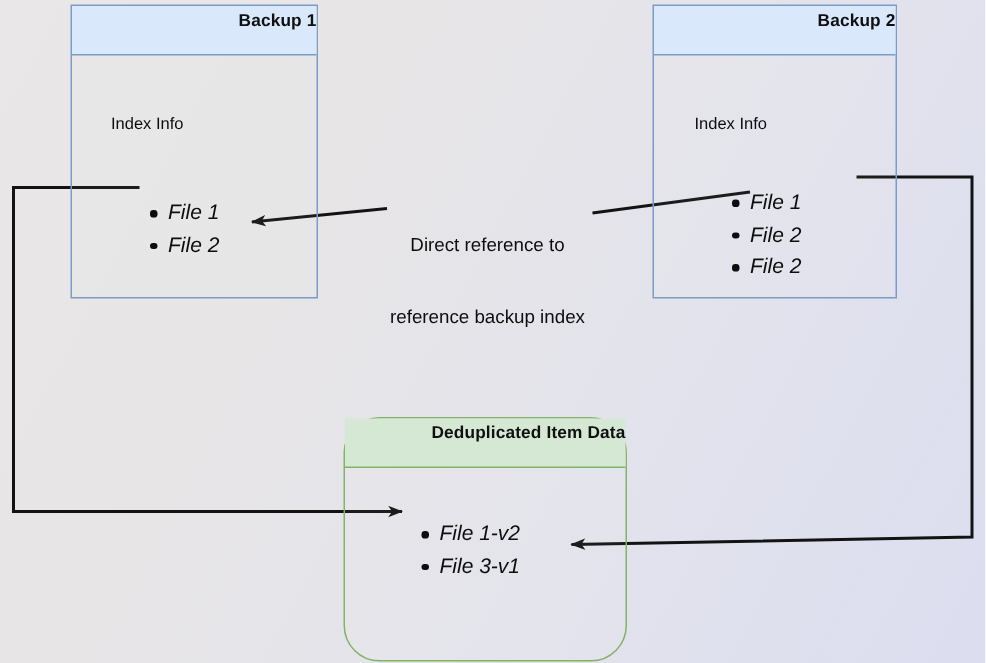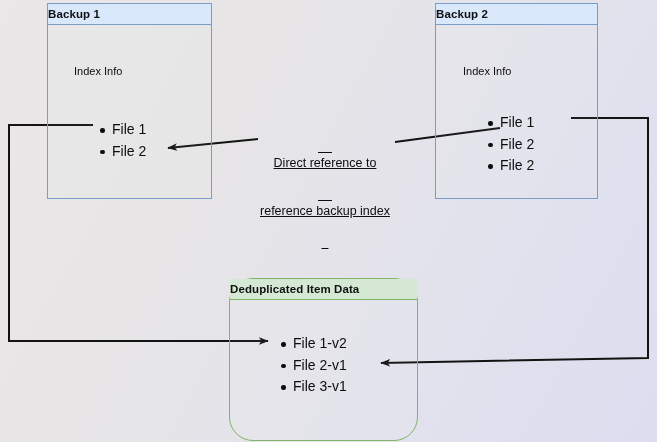--- a/index.html
+++ b/index.html
@@ -23,23 +23,23 @@
     box-sizing: border-box;
     border: 1px solid #7a9cc6;
     background: rgba(255,255,255,0.04);
   }
   .box.green {
     border-color: #82b366;
     border-radius: 24px;
   }
   .box-header {
     box-sizing: border-box;
-    height: 21px;
+    height: 33px;
     line-height: 20px;
-    text-align: left;
+    text-align: right;
     font-size: 11.5px;
     font-weight: bold;
     color: #101010;
     background: #dae8fc;
     border-bottom: 1px solid #7a9cc6;
     letter-spacing: 0.1px;
   }
   .box.green > .box-header {
     background: #d5e8d4;
     border-bottom-color: #82b366;
@@ -60,20 +60,21 @@
     padding: 0;
     list-style: none;
   }
   .file-list li {
     position: relative;
     font-size: 14px;
     line-height: 21.5px;
     color: #0d0d0d;
     white-space: nowrap;
     padding-left: 13px;
+    font-style: italic;
   }
   .file-list li::before {
     content: "";
     position: absolute;
     left: 1px;
     top: 9px;
     width: 4.5px;
     height: 4.5px;
     border-radius: 50%;
     background: #0d0d0d;
@@ -136,24 +137,23 @@
         <li>File 2</li>
       </ul>
     </div>
   </div>
 
   <div class="box green" style="left:229px; top:278px; width:189px; height:163px;">
     <div class="box-header">Deduplicated Item Data</div>
     <div class="box-body">
       <ul class="file-list" style="left:50px; top:33px;">
         <li>File 1-v2</li>
-        <li>File 2-v1</li>
         <li>File 3-v1</li>
       </ul>
     </div>
   </div>
 
-  <div class="edge-label" style="left:249px; top:123px; width:152px;text-decoration:underline;">
+  <div class="edge-label" style="left:249px; top:123px; width:152px;">
     <div>Direct reference to</div>
     <div>reference backup index</div>
   </div>
 
 </div>
 
 </body></html>

